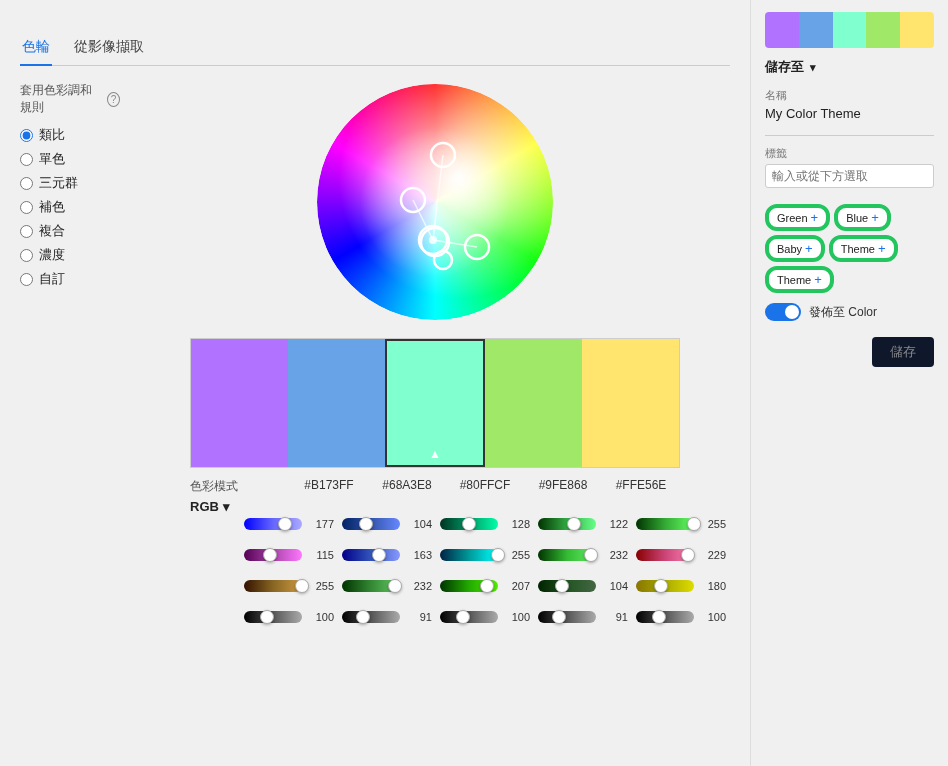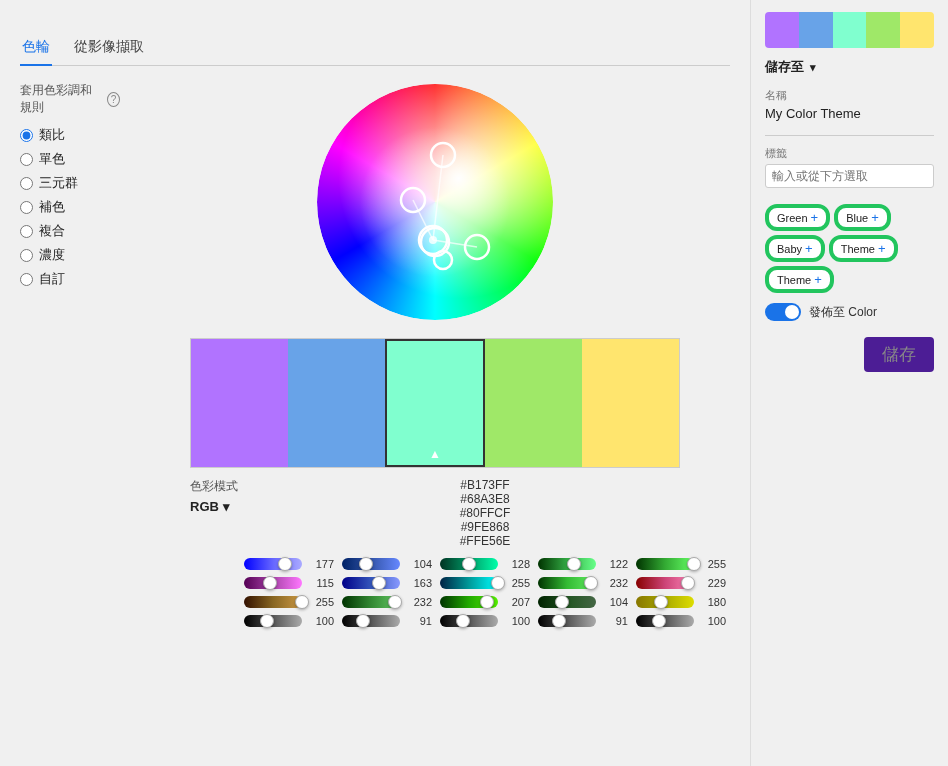--- a/index.html
+++ b/index.html
@@ -126,33 +126,32 @@
       align-items: center;
       gap: 4px;
       cursor: pointer;
       font-size: 13px;
       font-weight: bold;
     }
     .color-hex-row {
       display: flex;
       width: 490px;
       margin-bottom: 6px;
-      flex-direction: column;
     }
     .color-hex-item {
       flex: 1;
       font-size: 12px;
       color: #333;
       text-align: center;
     }
     .slider-col {
       flex: 1;
       display: flex;
       flex-direction: column;
-      gap: 7px;
+      gap: 19px;
     }
     .slider-item {
       display: flex;
       align-items: center;
       gap: 4px;
       padding: 0 4px;
     }
     .slider-track {
       flex: 1;
       height: 12px;
@@ -271,25 +270,25 @@
       top: 2px;
     }
     .toggle-label {
       font-size: 12px;
       color: #333;
     }
 
     .save-btn {
       display: block;
       margin-left: auto;
-      background: #4c1d95;
+      background: #0f172a;
       border: none;
       border-radius: 4px;
       padding: 6px 18px;
-      font-size: 17px;
+      font-size: 13px;
       color: #888;
       cursor: pointer;
     }
 
     
     .main-content {
       display: flex;
       gap: 20px;
     }
     .left-controls {

